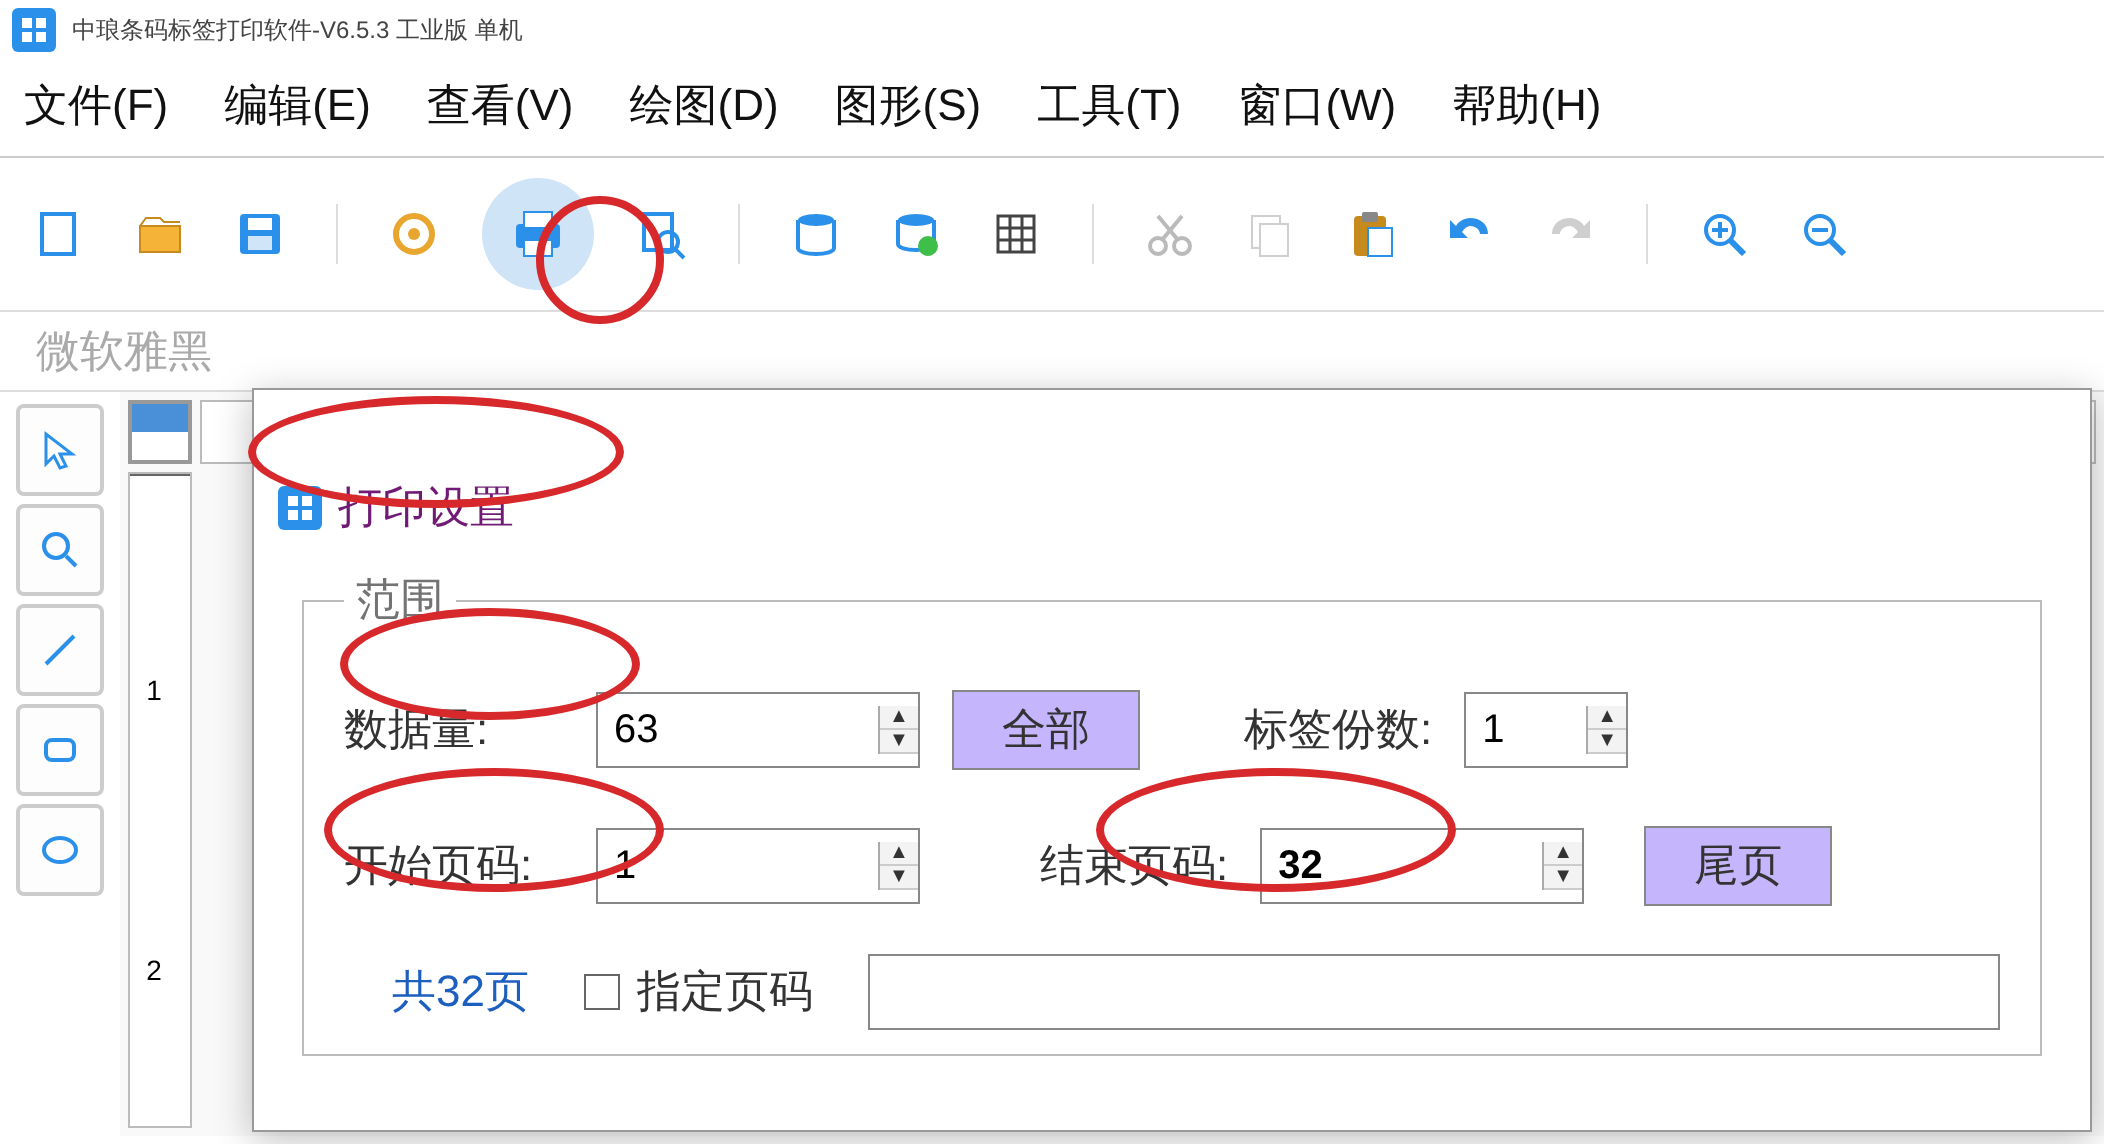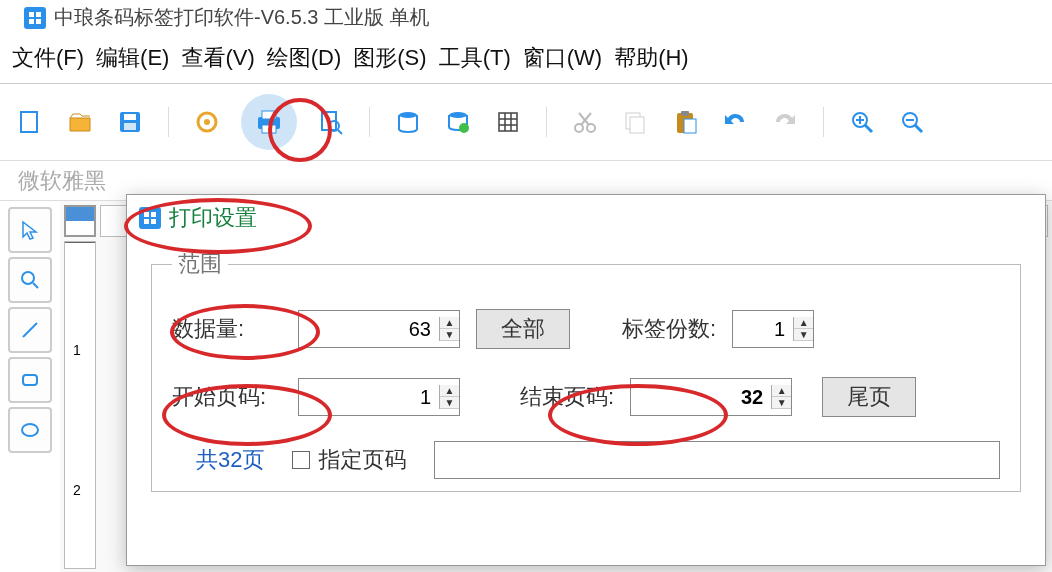--- a/index.html
+++ b/index.html
@@ -9,38 +9,38 @@
     background: #fff;
     width: 1052px;
     height: 572px;
     overflow: hidden;
     position: relative;
   }
   .titlebar {
     display: flex;
     align-items: center;
     gap: 8px;
-    padding: 4px 24px;
-    font-size: 20px;
+    padding: 4px 6px;
+    font-size: 12px;
     color: #444;
   }
   .app-icon {
     width: 22px;
     height: 22px;
     background: #2b90e9;
     border-radius: 3px;
     display: flex;
     align-items: center;
     justify-content: center;
     color: #fff;
     font-size: 14px;
   }
   .menubar {
     display: flex;
-    gap: 12px;
+    gap: 28px;
     padding: 8px 12px 10px;
     font-size: 22px;
     color: #111;
     border-bottom: 1px solid #ccc;
   }
   .toolbar {
     display: flex;
     align-items: center;
     gap: 18px;
     padding: 10px 14px;
@@ -158,21 +158,22 @@
     box-shadow: 0 4px 18px rgba(0,0,0,0.25);
     display: flex;
     flex-direction: column;
   }
   .dialog-title {
     display: flex;
     align-items: center;
     gap: 8px;
     padding: 8px 12px;
     font-size: 22px;
-    color: #15803d;
+    color: #701a75;
+    margin-top: 36px;
   }
   .dialog-body {
     padding: 8px 24px;
     flex: 1;
   }
   fieldset.range {
     border: 1px solid #bbb;
     padding: 16px 20px 12px;
     margin: 0;
   }
@@ -196,42 +197,41 @@
   .num-input {
     display: flex;
     align-items: center;
     border: 1px solid #888;
     height: 38px;
   }
   .num-input input {
     border: none;
     outline: none;
     height: 100%;
-    text-align: right;
     font-size: 20px;
     padding: 0 8px;
   }
   .num-input .spin {
     width: 20px;
     display: flex;
     flex-direction: column;
     border-left: 1px solid #aaa;
   }
   .num-input .spin div {
     flex: 1;
     display: flex;
     align-items: center;
     justify-content: center;
     font-size: 10px;
     background: #f3f3f3;
     border-bottom: 1px solid #ccc;
   }
   .btn {
     border: 1px solid #888;
-    background: #e5e5e5;
+    background: #c4b5fd;
     height: 40px;
     padding: 0 24px;
     font-size: 22px;
     display: flex;
     align-items: center;
   }
   .row.checks {
     gap: 28px;
     padding: 10px 0 0 24px;
   }

